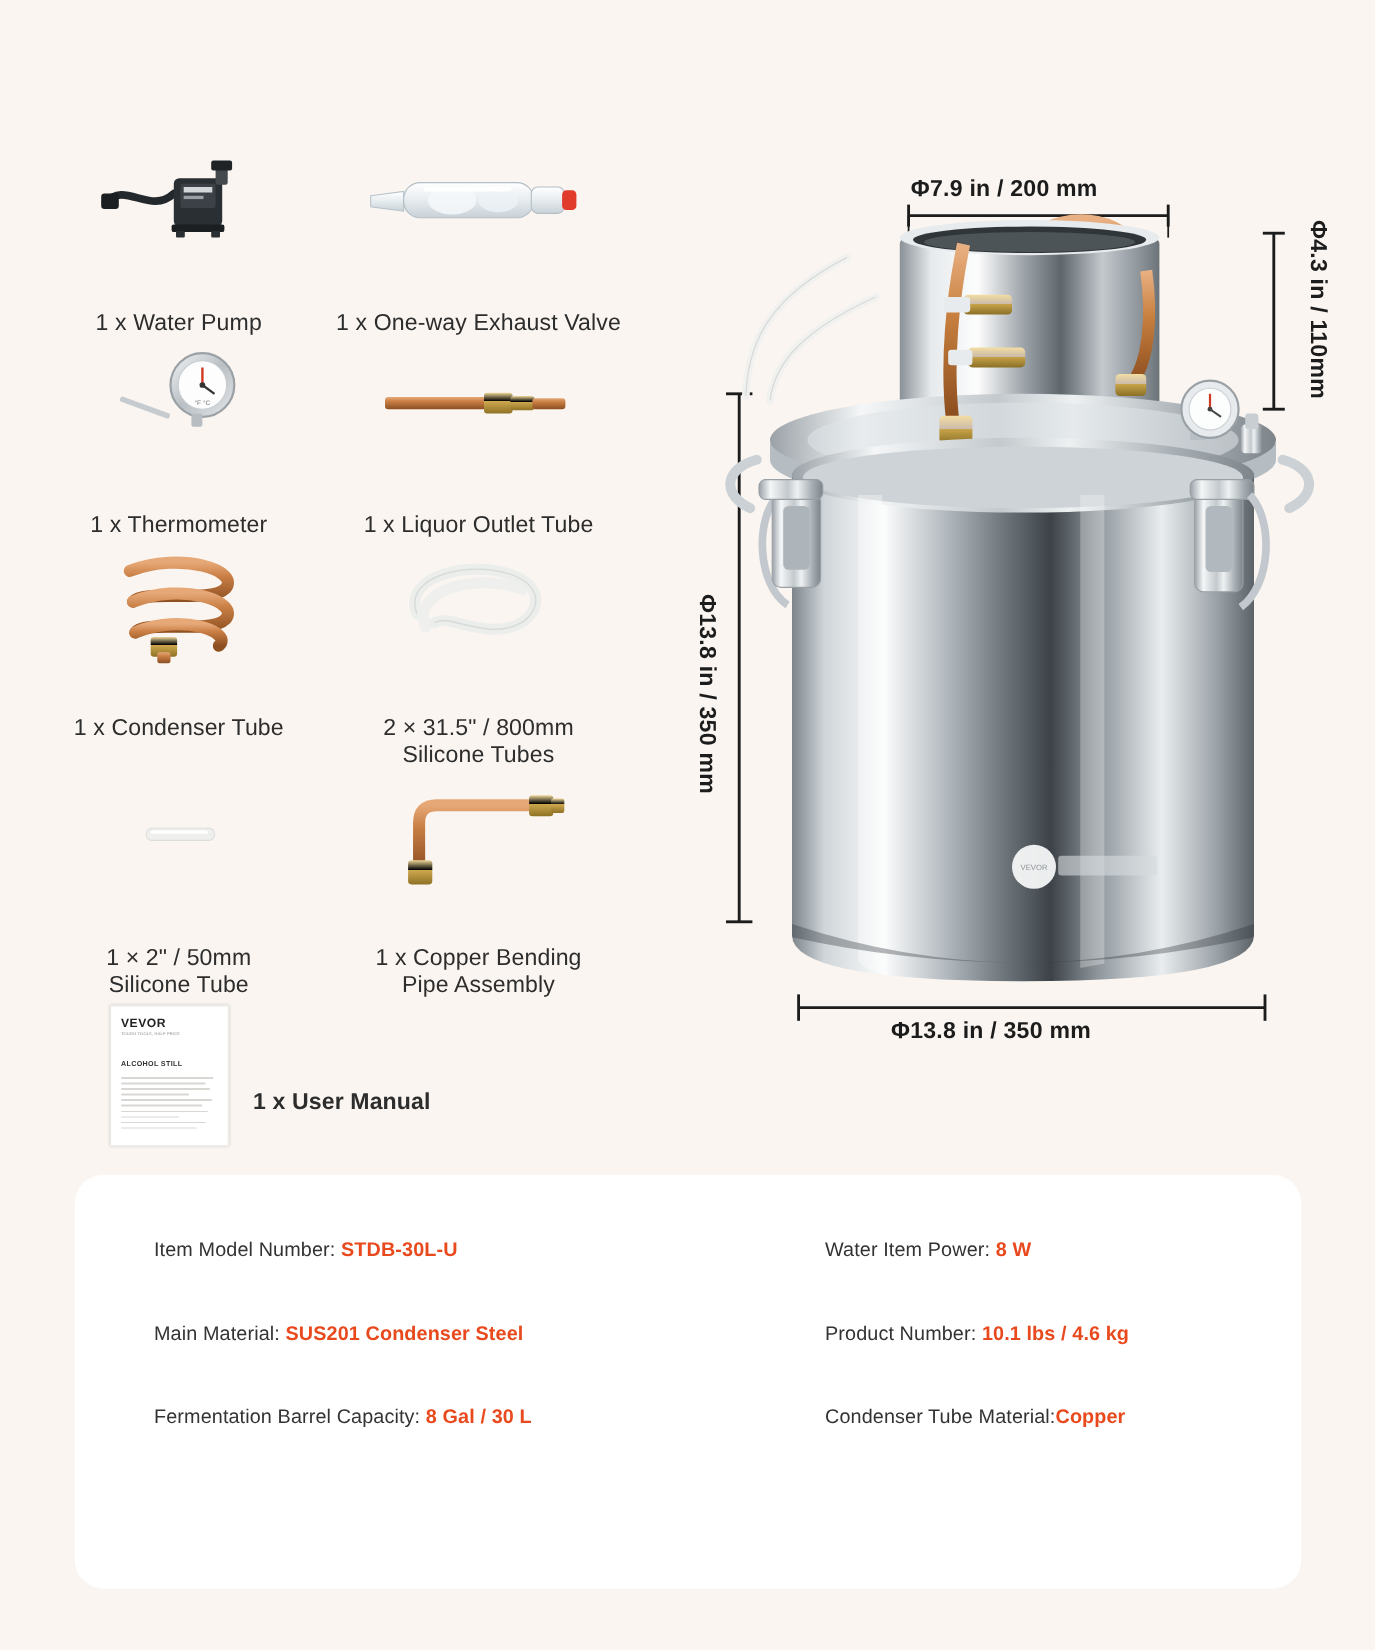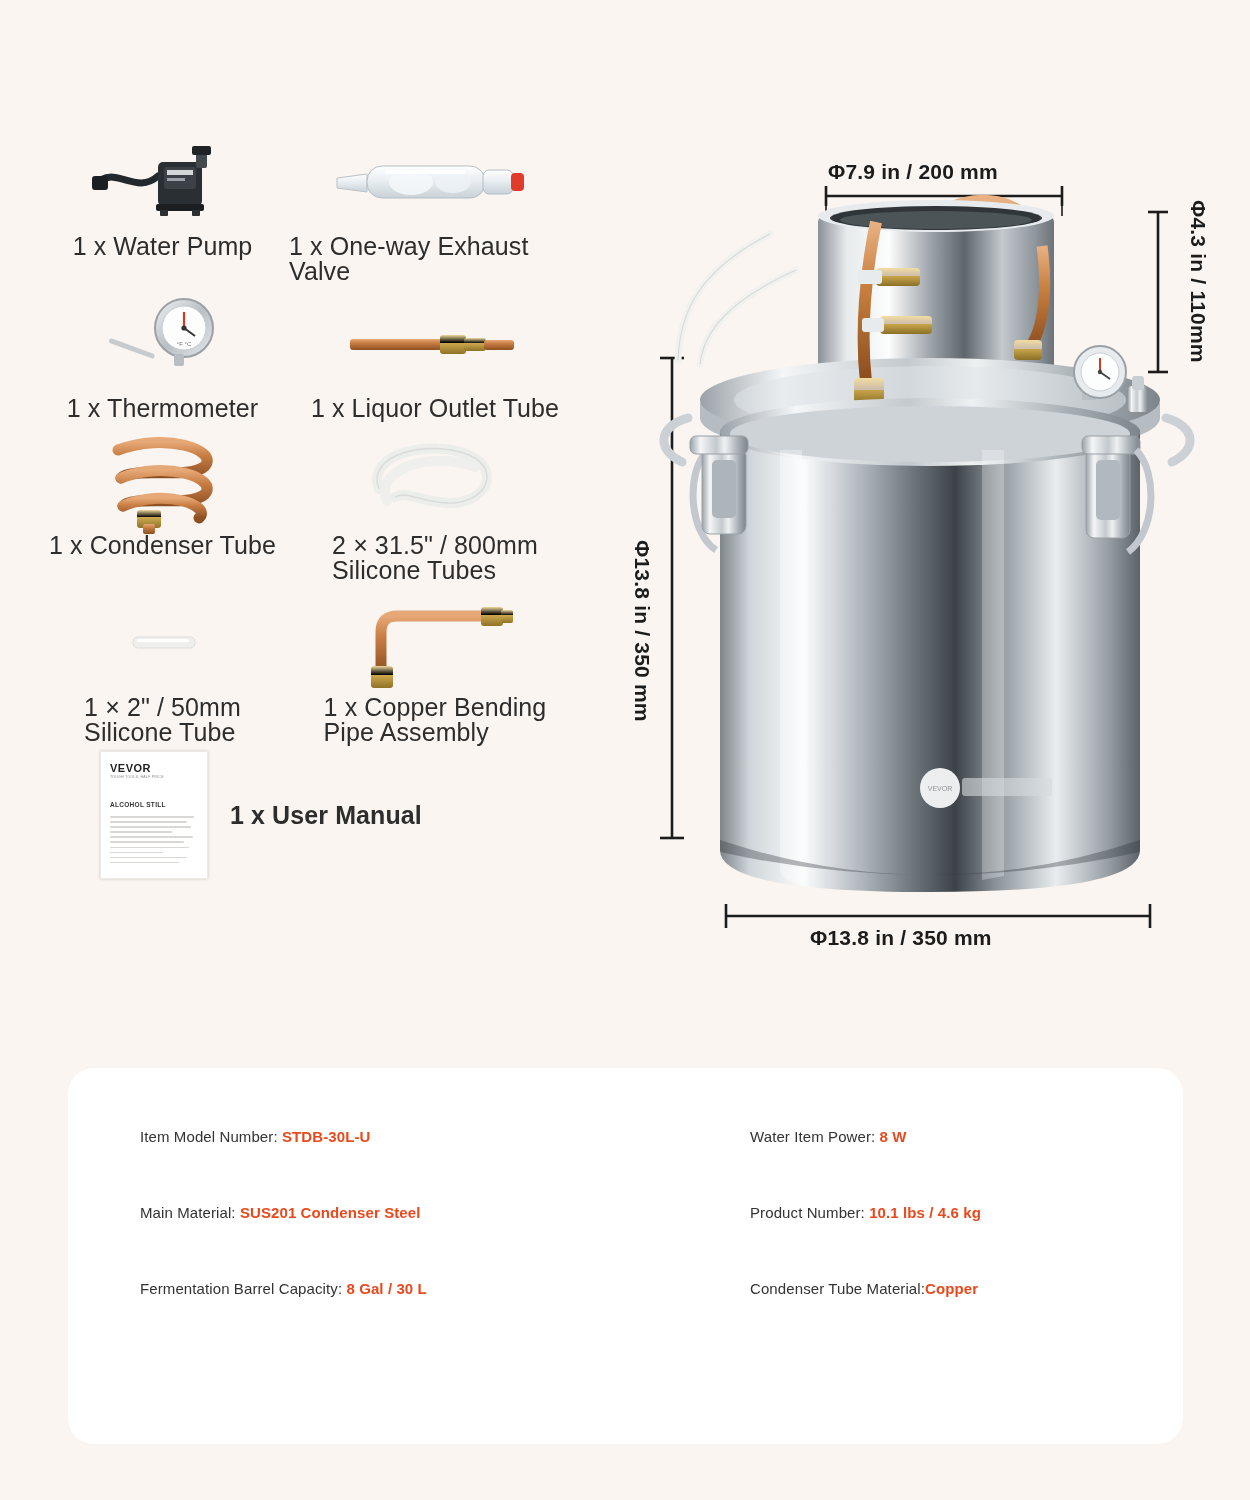--- a/index.html
+++ b/index.html
@@ -34,26 +34,27 @@
   }
   .part-art {
     height: 104px;
     display: flex;
     align-items: center;
     justify-content: center;
     width: 100%;
     position: relative;
   }
   .part-label {
-    font-size: 25px;
+    font-size: 21px;
     line-height: 25px;
-    text-align: left;
+    text-align: center;
     color: #2d2d2d;
     letter-spacing: .1px;
     padding: 0 4px;
+    margin-top: 47px;
   }
   .manual-row {
     display: flex;
     align-items: center;
     margin-top: 6px;
     margin-left: 60px;
   }
 
   
   .product {
@@ -93,21 +94,21 @@
     position: absolute;
     left: 0; top: 0; right: 0; bottom: 0;
     padding: 30px 40px 20px 72px;
   }
   .spec-row {
     display: flex;
     height: 76px;
     align-items: center;
   }
   .spec-cell {
-    font-size: 15px;
+    font-size: 18px;
     color: #333;
     letter-spacing: .1px;
     white-space: nowrap;
   }
   .spec-cell.left { width: 610px; }
   .val { color: #e8491d; font-weight: bold; }
   .spec-row.last { padding-left: 0; }
 
   
   .manual-sheet {

